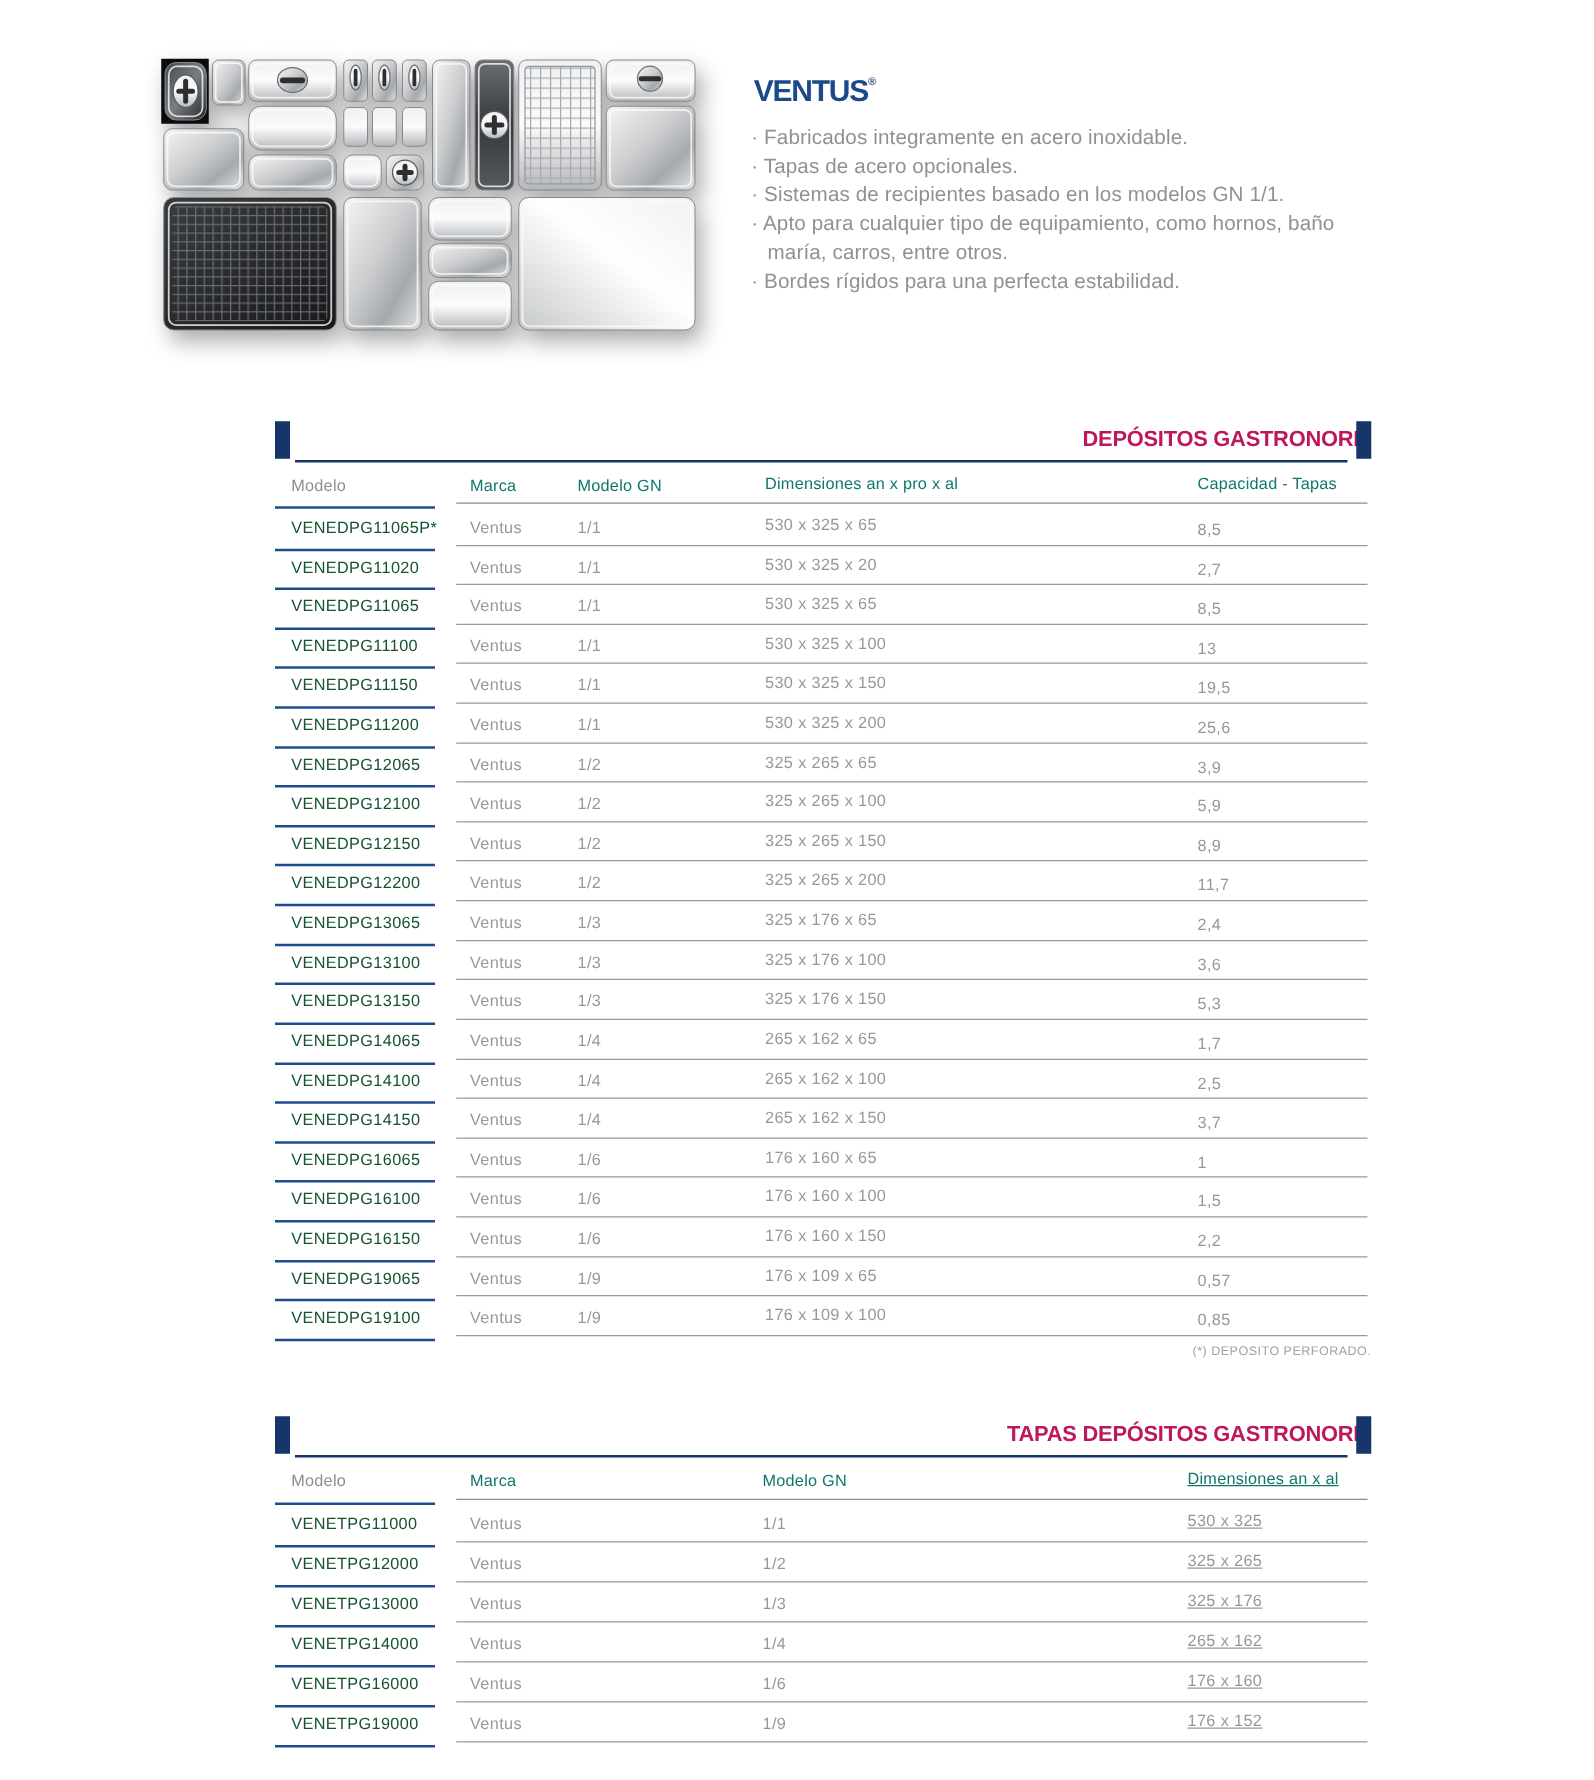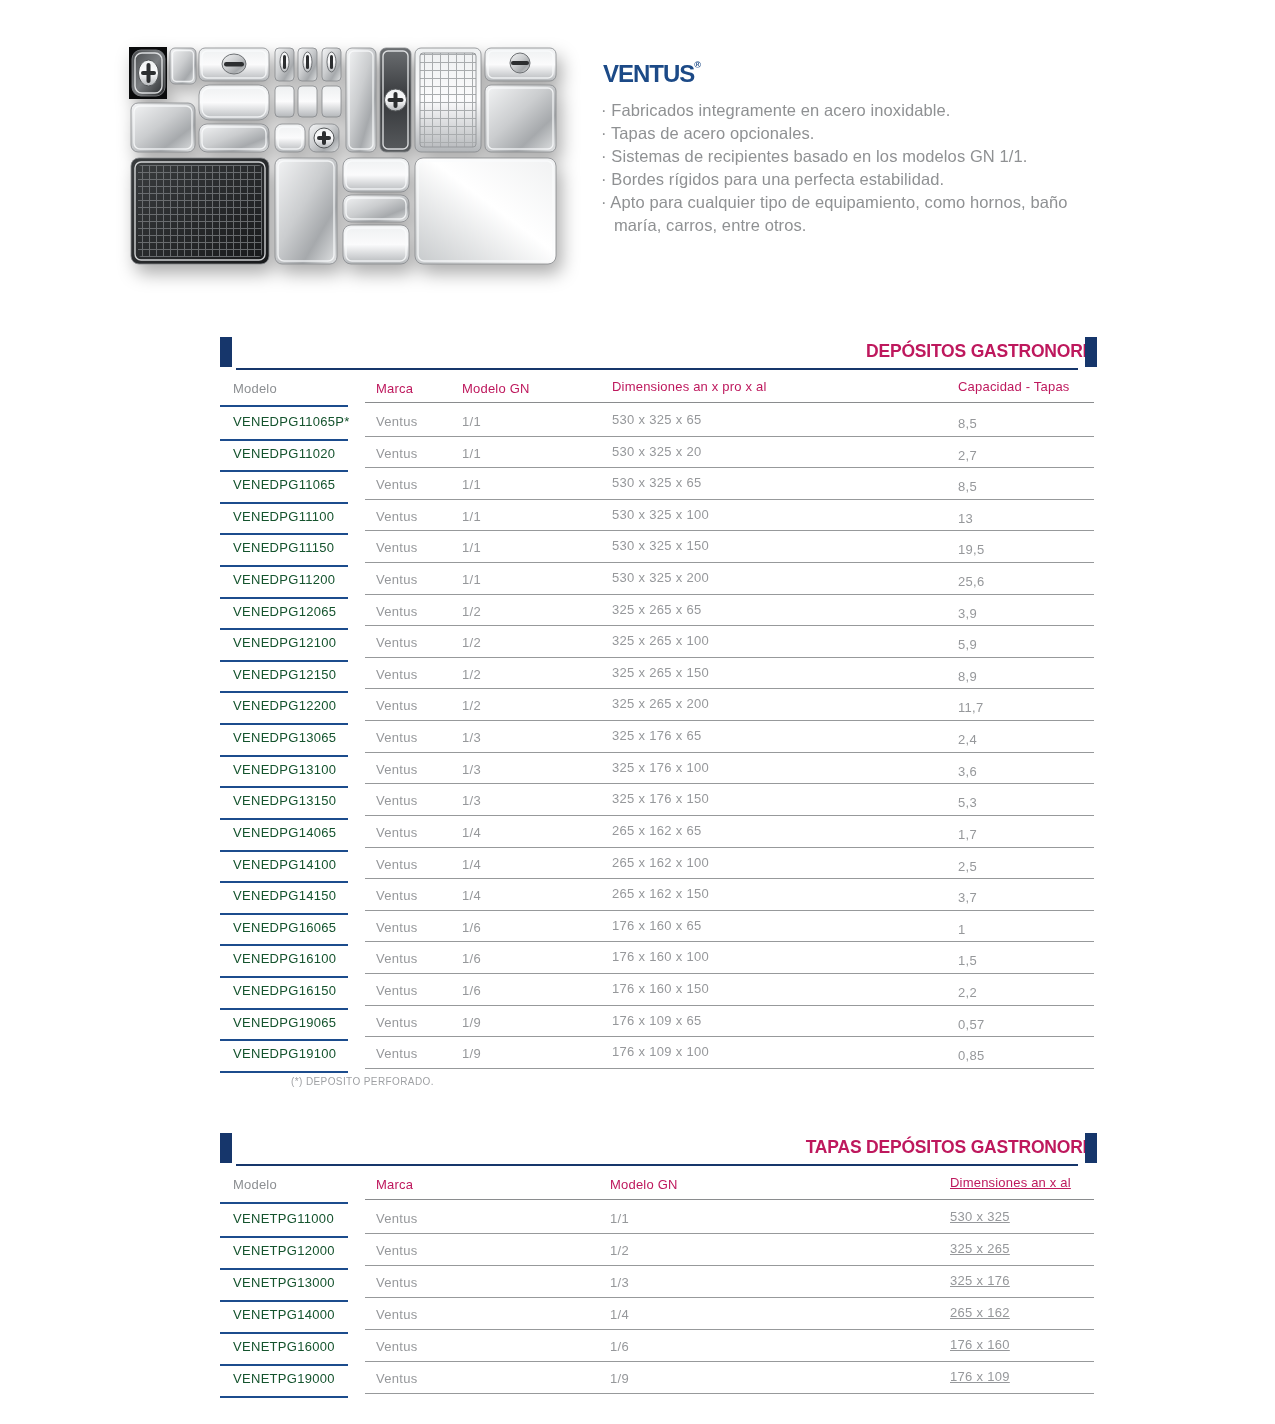--- a/index.html
+++ b/index.html
@@ -26,37 +26,37 @@
   .bar{position:absolute;top:0;width:12px;height:30px;background:#16366b;}
   .bar.left{left:0;} .bar.right{right:0;}
   .tbl-title{
     margin:0;text-align:right;font-size:17.5px;font-weight:bold;color:#be185d;
     letter-spacing:-.2px;line-height:28px;
   }
   .title-underline{position:absolute;bottom:0;left:16px;right:19px;height:2px;background:#16366b;}
   .head-row{position:relative;}
   .t1 .head-row{height:37px;}
   .t2 .head-row{height:38px;}
-  .hd{position:absolute;top:11px;font-size:13px;color:#be185d;letter-spacing:.2px;white-space:nowrap;}
+  .hd{position:absolute;top:11px;font-size:13px;color:#0f766e;letter-spacing:.2px;white-space:nowrap;}
   .row{position:relative;}
   .t1 .row{height:31.62px;}
   .t2 .row{height:32px;}
   .c{position:absolute;top:7px;font-size:13px;color:#96989b;letter-spacing:.3px;white-space:nowrap;}
   .c1{left:13px;color:#14532d;}
   .c2{left:156px;}
   .t1 .c3{left:242px;} .t1 .c4{left:392px;top:5px;} .t1 .c5{left:738px;top:9px;}
   .t2 .c3{left:390px;} .t2 .c4{left:730px;top:5px;text-decoration:underline;}
   .t1 .hd.c1,.t2 .hd.c1{left:13px;color:#8c8f92;}
   .t1 .hd.c4{left:392px;top:9px;} .t1 .hd.c5{left:738px;}
   .t2 .hd.c4{left:730px;top:9px;}
   .blue-line{position:absolute;bottom:-2px;left:0;width:128px;height:2px;background:#1c4c8d;}
   .gray-line{position:absolute;bottom:2px;left:145px;right:3px;height:1px;background:#97999b;}
   .head-row .blue-line{bottom:0;}
   .head-row .gray-line{bottom:4px;background:#8a8c8e;}
-  .footnote{margin:5px 0 0 71px;font-size:10px;color:#9fa1a4;letter-spacing:.4px;}
+  .footnote{margin:5px 0 0 107px;font-size:10px;color:#9fa1a4;letter-spacing:.4px;text-align:right;}
   svg .tr{stroke:#85888b;stroke-width:.8;}
   svg .rim{fill:none;stroke:#fafbfc;stroke-width:1.4;opacity:.8;}
   svg .slot{fill:#2c2e30;}
 </style>
 </head>
 <body>
 
 <div class="page">
 
   <div class="photo">
@@ -184,23 +184,23 @@
   </div>
 
   <ul class="features">
 
       <li>· Fabricados integramente en acero inoxidable.</li>
 
       <li>· Tapas de acero opcionales.</li>
 
       <li>· Sistemas de recipientes basado en los modelos GN 1/1.</li>
 
+      <li>· Apto para cualquier tipo de equipamiento, como hornos, baño maría, carros, entre otros.</li>
+
       <li>· Bordes rígidos para una perfecta estabilidad.</li>
-
-      <li>· Apto para cualquier tipo de equipamiento, como hornos, baño maría, carros, entre otros.</li>
     </ul>
 
   <section class="table-block t1">
     <div class="title-row">
       <span class="bar left"></span>
       <h2 class="tbl-title">DEPÓSITOS GASTRONORM</h2>
       <span class="bar right"></span>
       <span class="title-underline"></span>
     </div>
     <div class="head-row">
@@ -486,20 +486,20 @@
           <span class="c c3">1/6</span>
           <span class="c c4">176 x 160</span>
           <span class="blue-line"></span>
           <span class="gray-line"></span>
         </div>
 
         <div class="row">
           <span class="c c1">VENETPG19000</span>
           <span class="c c2">Ventus</span>
           <span class="c c3">1/9</span>
-          <span class="c c4">176 x 109</span>
+          <span class="c c4">176 x 152</span>
           <span class="blue-line"></span>
           <span class="gray-line"></span>
         </div>
       </div>
   </section>
 
 </div>
 
 </body></html>

